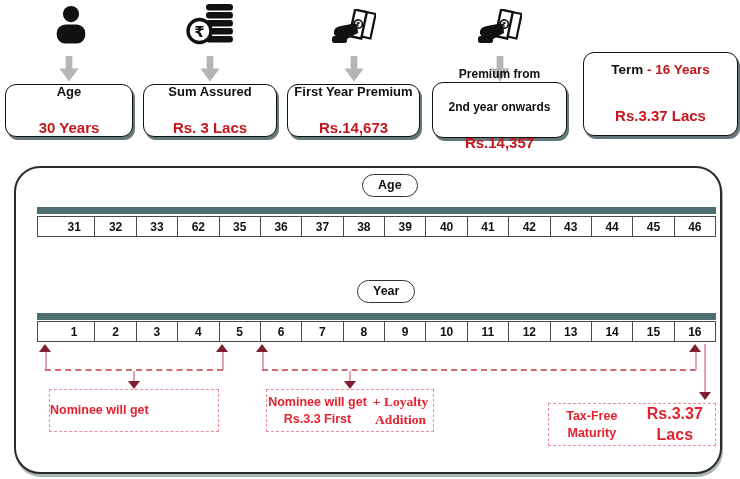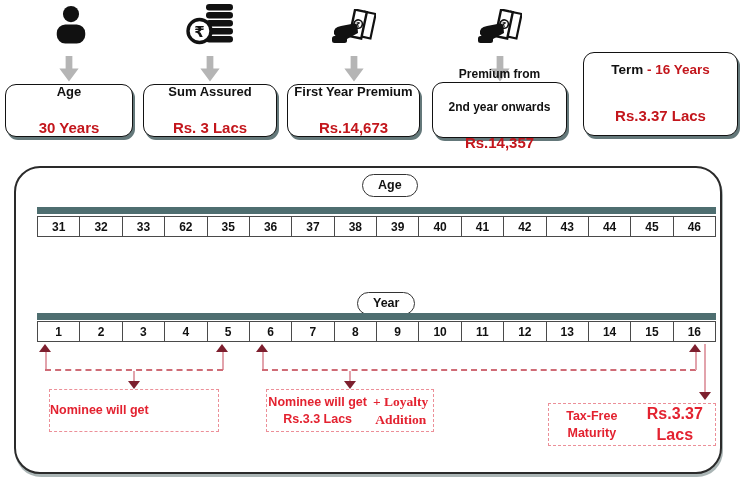--- a/index.html
+++ b/index.html
@@ -34,33 +34,33 @@
   .panel {
     position:absolute; left:14px; top:166px; width:708px; height:308px;
     background:#fff; border:2px solid #2a2a2a; border-radius:26px;
     box-shadow:1px 3px 0 rgba(100,120,120,.55);
   }
   .pill {
     position:absolute; background:#fff; border:1.6px solid #333; border-radius:13px;
     padding:3px 15px 4px; font-size:12.5px; font-weight:bold; color:#111;
   }
   .pill-age  { left:346px; top:6px; }
-  .pill-year { left:341px; top:124px; }
+  .pill-year { left:341px; top:112px; }
   .tealbar { position:absolute; left:21px; width:679px; height:7px; background:#4e6e70; }
   .bar-age  { top:39px; }
   .bar-year { top:145px; }
   .cellrow { position:absolute; left:21px; width:679px; height:21px; display:flex; }
   .row-age  { top:48px; }
   .row-year { top:153px; }
   .cell {
     flex:1; border:1px solid #4a4a4a; margin-left:-1px; background:#fff;
     display:flex; align-items:center; justify-content:center;
     font-size:12px; font-weight:bold; color:#111;
   }
-  .cell:first-child { margin-left:0; }
+  .cell:first-child { margin-left:0;padding-left:16px; }
 
   
   .head-up, .head-down { position:absolute; width:0; height:0; border-left:6.5px solid transparent; border-right:6.5px solid transparent; }
   .head-up   { border-bottom:8px solid #7d1f2e; }
   .head-down { border-top:8px solid #7d1f2e; }
   .stem { position:absolute; width:2px; background:#e2a3ac; }
   .dashline { position:absolute; height:0; border-top:2px dashed #cf6b76; }
 
   .note {
     position:absolute; border:1.6px dashed #ec8f98; background:#fff;
@@ -214,21 +214,21 @@
     <div class="stem" style="left:333px;top:203px;height:11px"></div>
     <div class="head-down" style="left:327.5px;top:213px"></div>
 
     <div class="stem" style="left:688px;top:176px;height:49px"></div>
     <div class="head-down" style="left:682.5px;top:224px"></div>
 
     <div class="note note-1">
       <div class="n1">Nominee will get</div>
     </div>
     <div class="note note-2">
-      <div class="n1">Nominee will get Rs.3.3 Lacs</div>
+      <div class="n1">Nominee will get Rs.3.3 First</div>
       <div class="n2-sm">+ Loyalty Addition</div>
     </div>
     <div class="note note-3">
       <div class="n1">Tax-Free Maturity</div>
       <div class="n2">Rs.3.37 Lacs</div>
     </div>
 
   </div>
 </div>
 

